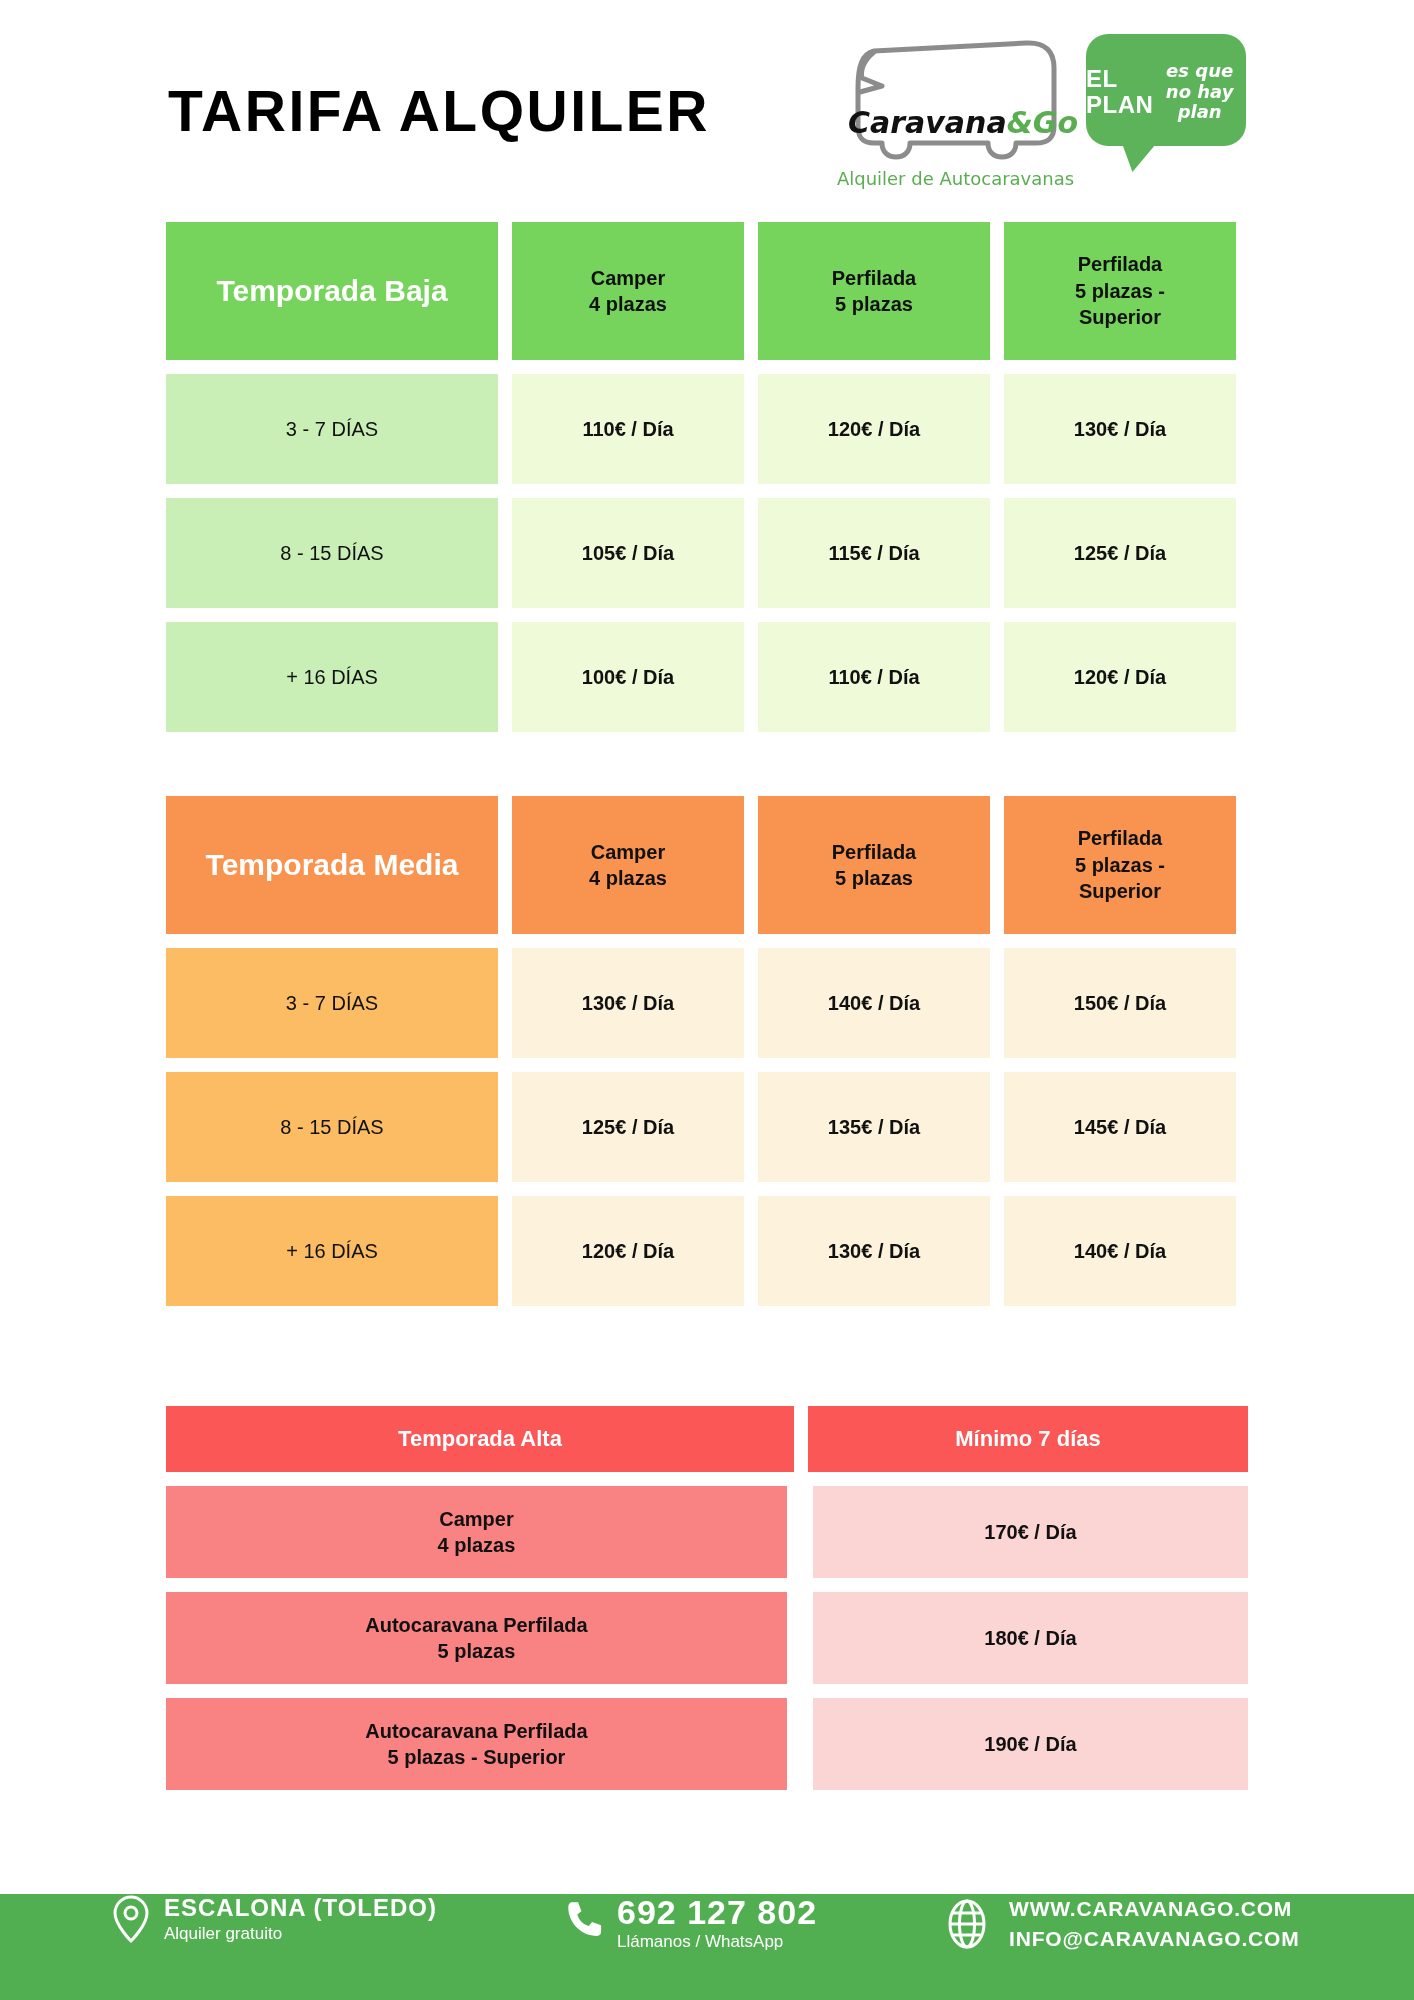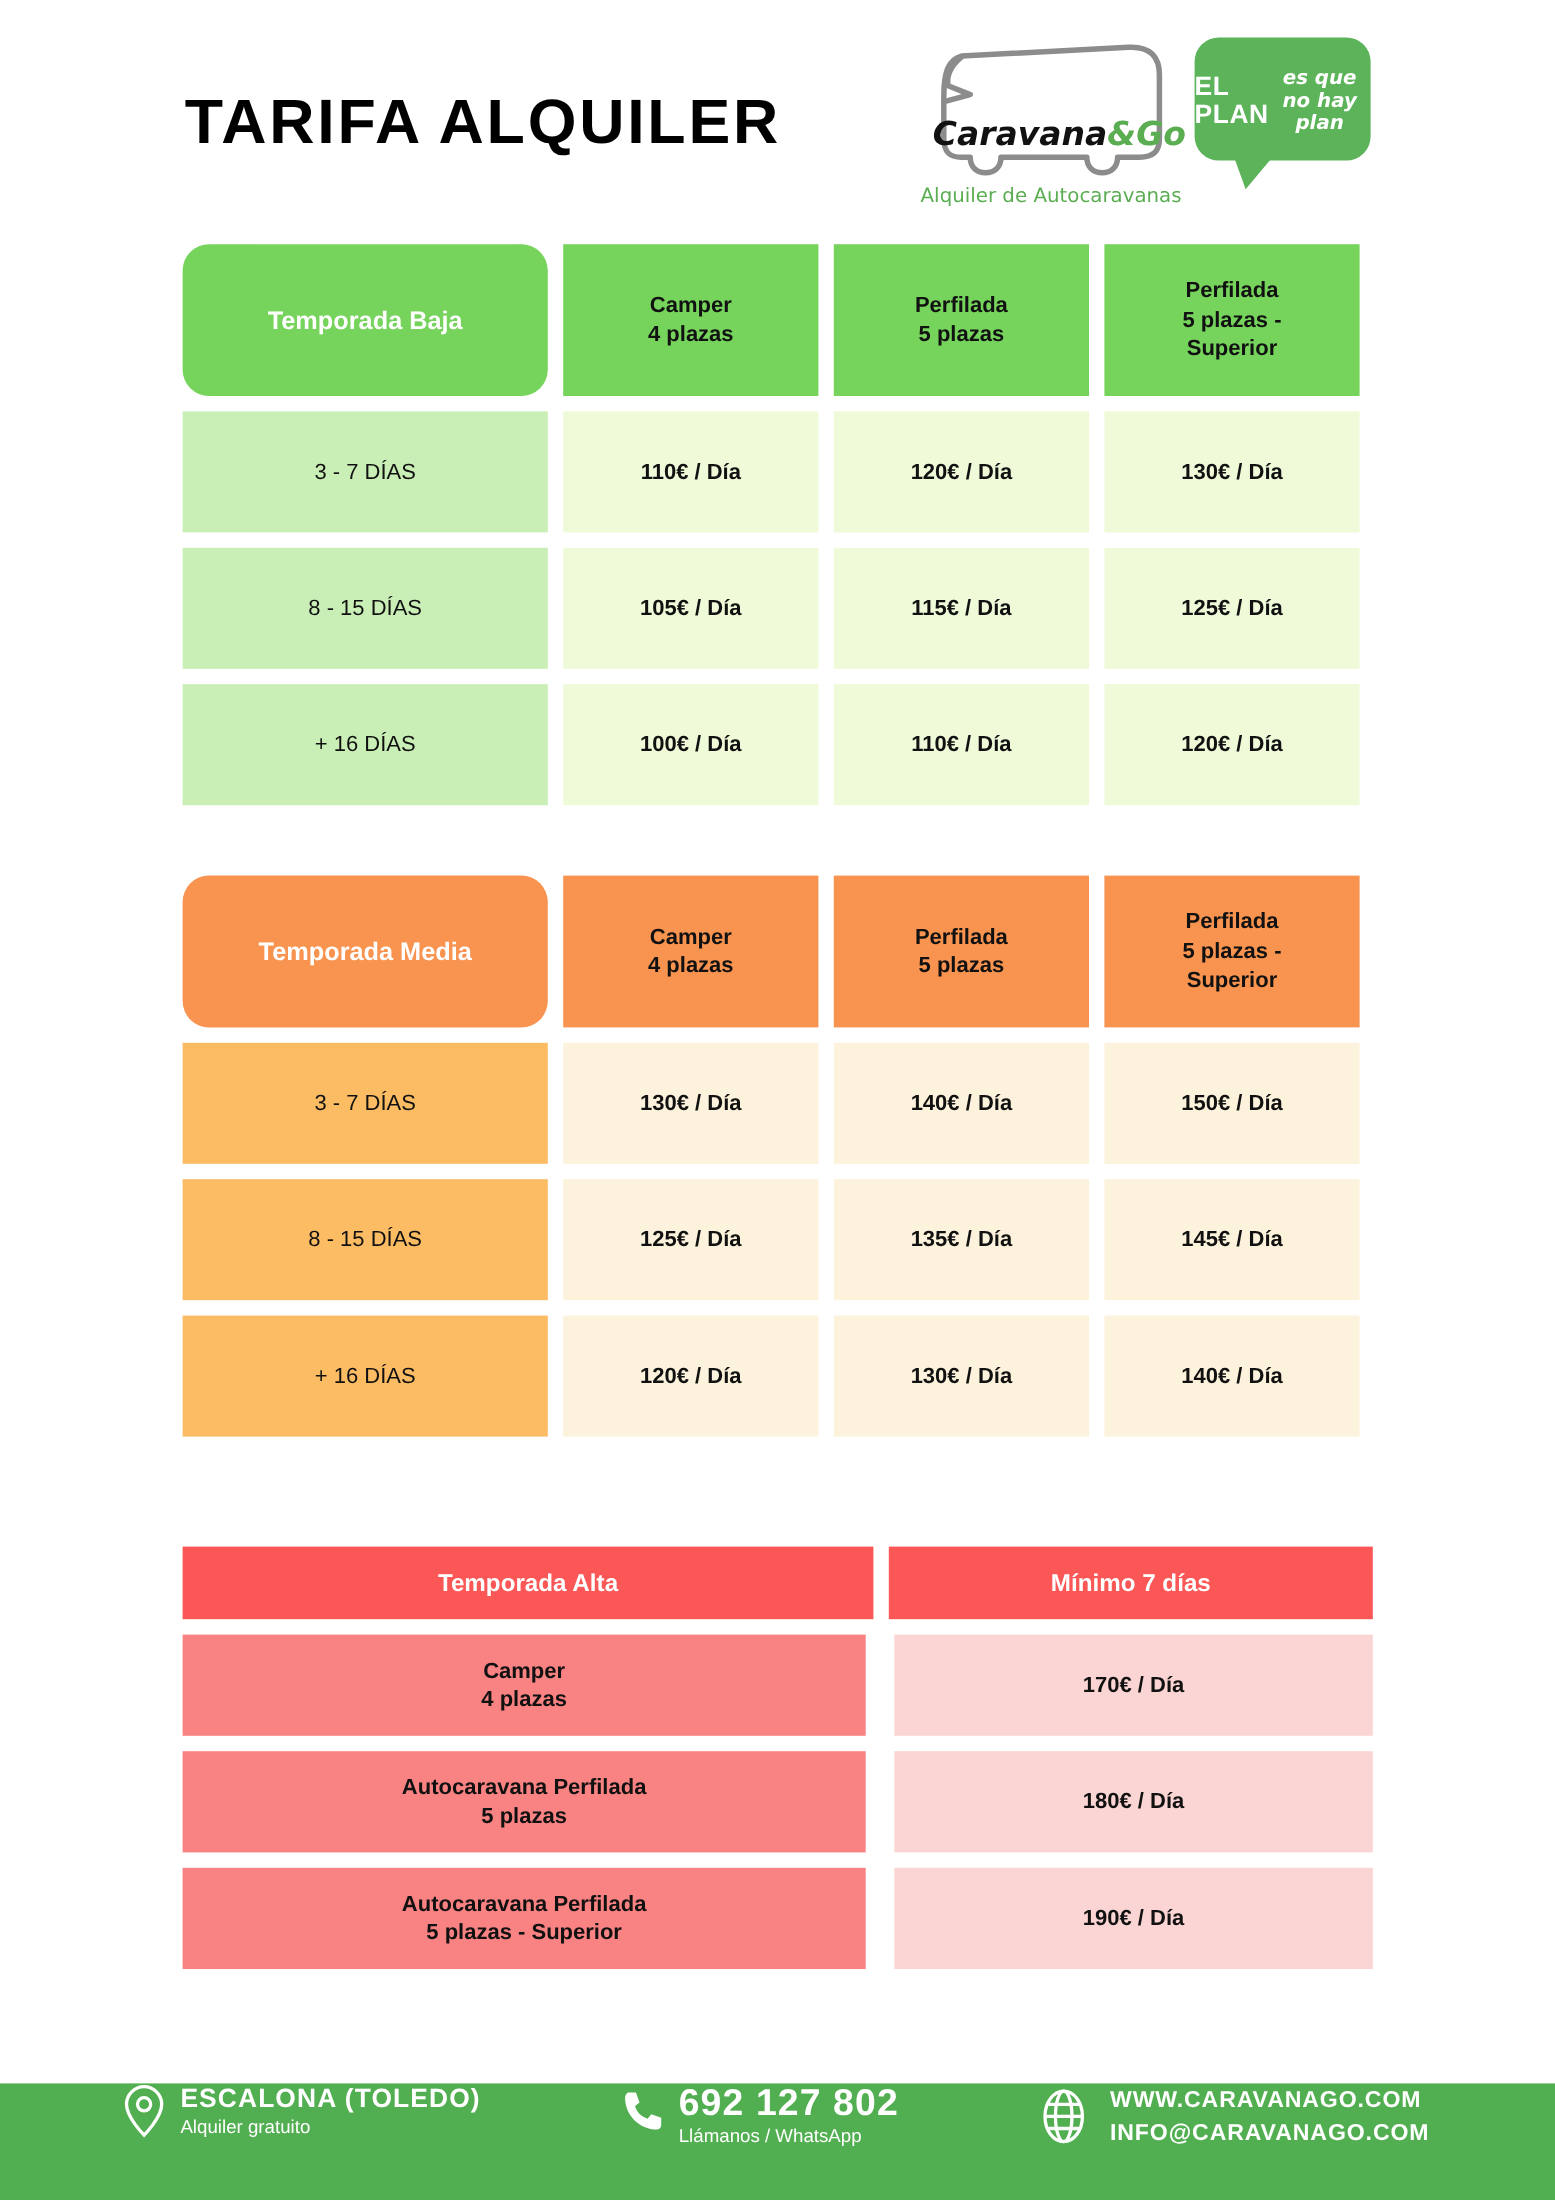--- a/index.html
+++ b/index.html
@@ -145,23 +145,22 @@
     line-height: 1.32;
   }
 
   .c-label { width: 332px; }
   .c-val   { width: 232px; }
 
   
   .row-head .cell { height: 138px; }
   .row-head .c-label {
     color: #ffffff;
-    font-size: 23px;
-    font-weight: 700;
-    border-radius: 24px;
+    font-size: 30px;
+    font-weight: 700;
   }
   .row-head .c-val {
     color: #111111;
     font-size: 20px;
     font-weight: 700;
   }
 
   
   .row-data .cell { height: 110px; }
   .row-data .c-label {

